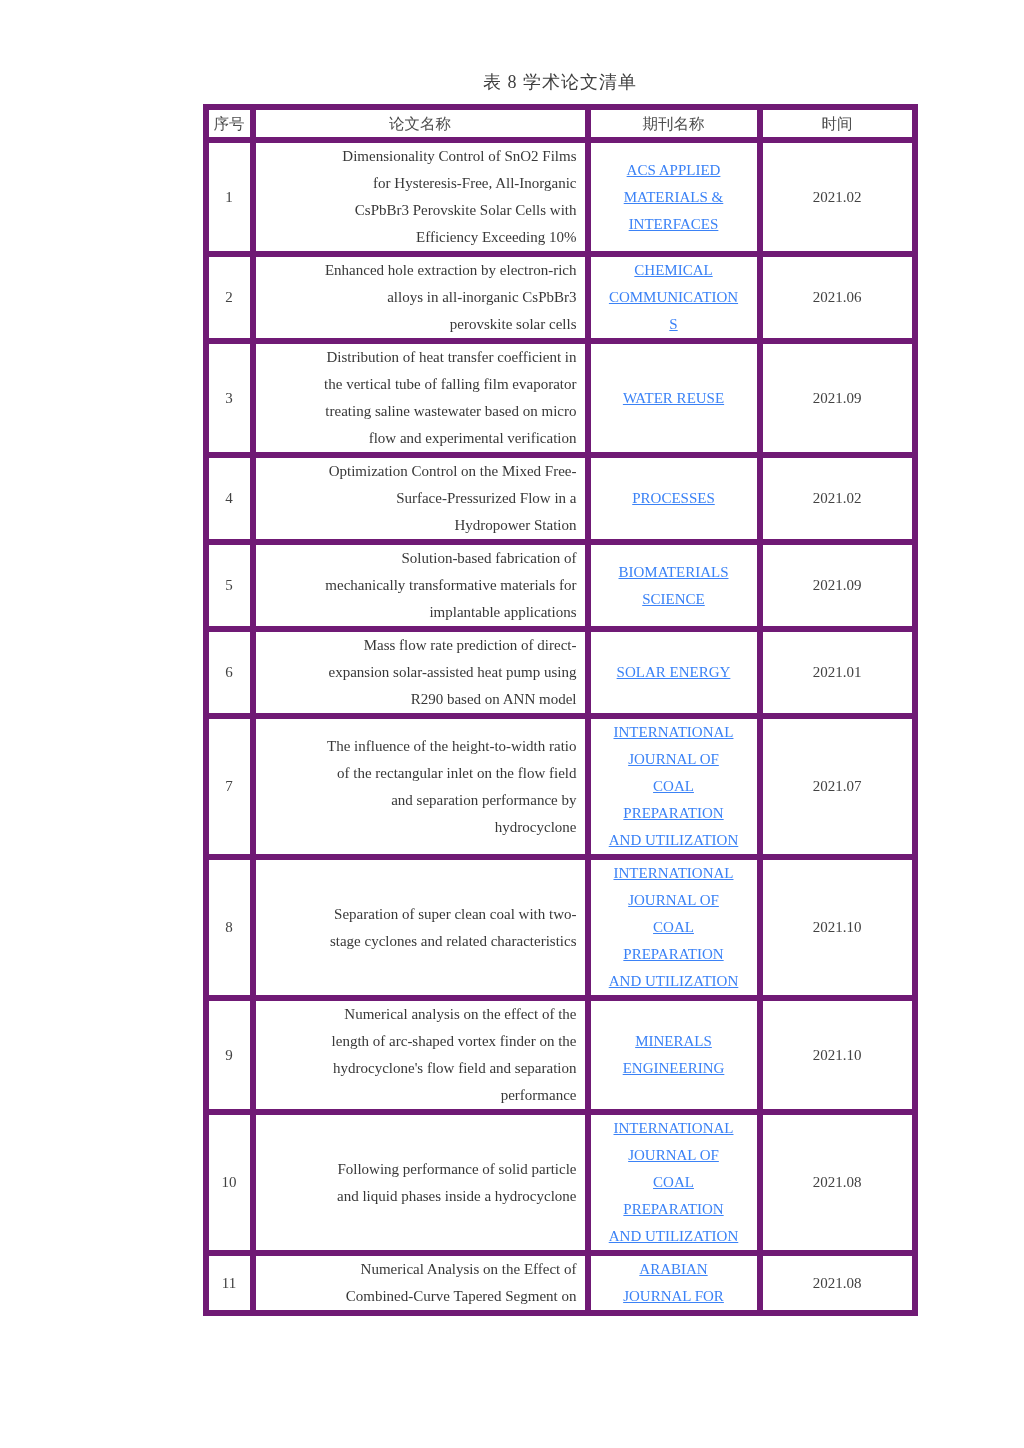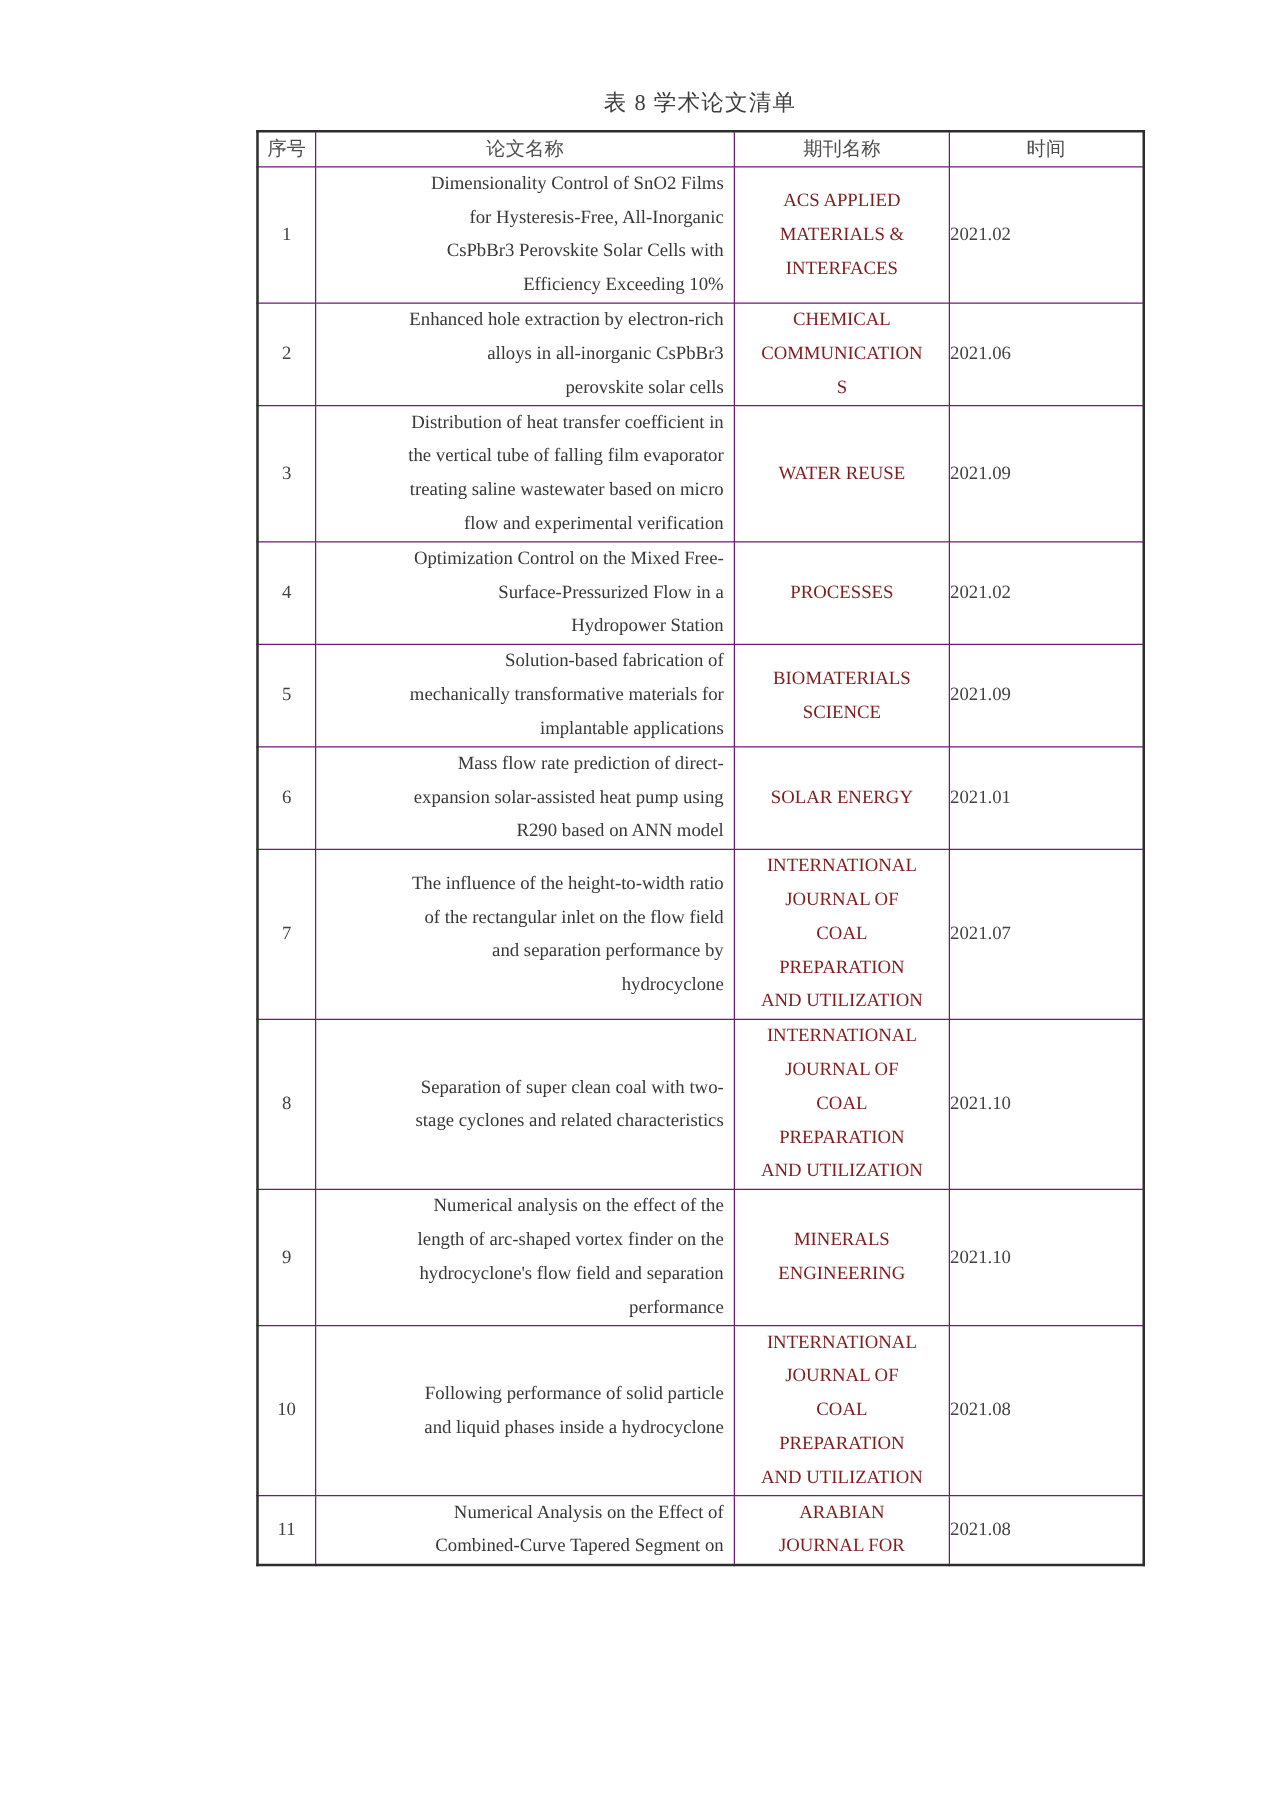--- a/index.html
+++ b/index.html
@@ -31,21 +31,21 @@
     line-height: 28px;
   }
   table.paper-table {
     border-collapse: collapse;
     table-layout: fixed;
     width: 709px;
     margin: 0 auto;
     border: 2px solid #2d2d2d;
   }
   .paper-table th, .paper-table td {
-    border: 1px solid #701a75;
+    border: 6px solid #701a75;
     font-size: 15px;
     line-height: 27px;
     vertical-align: middle;
     overflow: hidden;
     padding: 0;
   }
   .paper-table th {
     font-weight: normal;
     font-size: 15.5px;
     color: #4d4d4d;
@@ -63,23 +63,25 @@
   td.cell-paper {
     text-align: right;
     padding: 0 8px;
     white-space: pre-line;
     color: #383838;
   }
   td.cell-journal {
     text-align: center;
     white-space: pre-line;
     padding: 0 4px;
-    color: #7f1d1d;
+    color: #3b82f6;
+    text-decoration: underline;
   }
   td.cell-date {
+    text-align: center;
     color: #424242;
   }
   .page-number {
     text-align: center;
     font-size: 13px;
     color: #2f2f2f;
     margin-top: 5px;
   }
 </style>
 </head>

